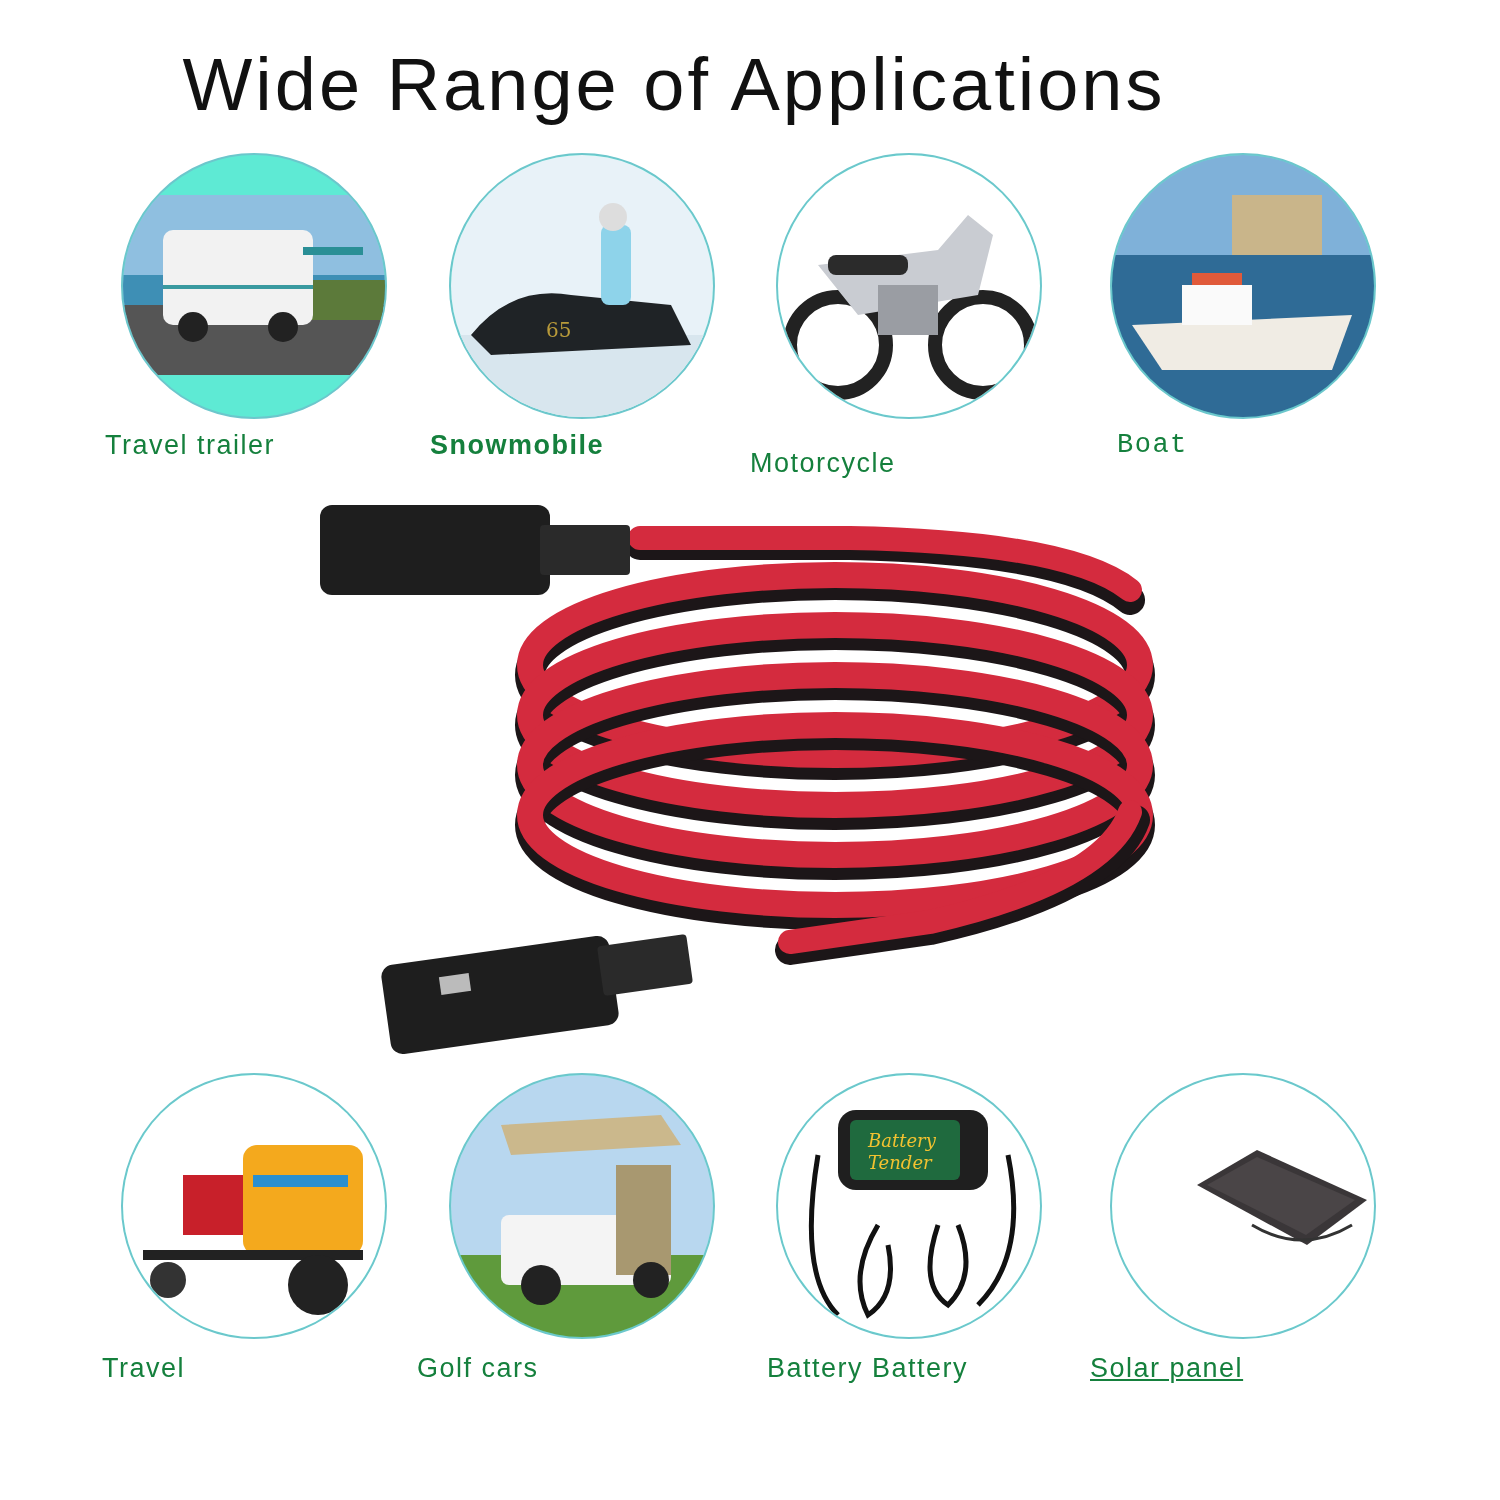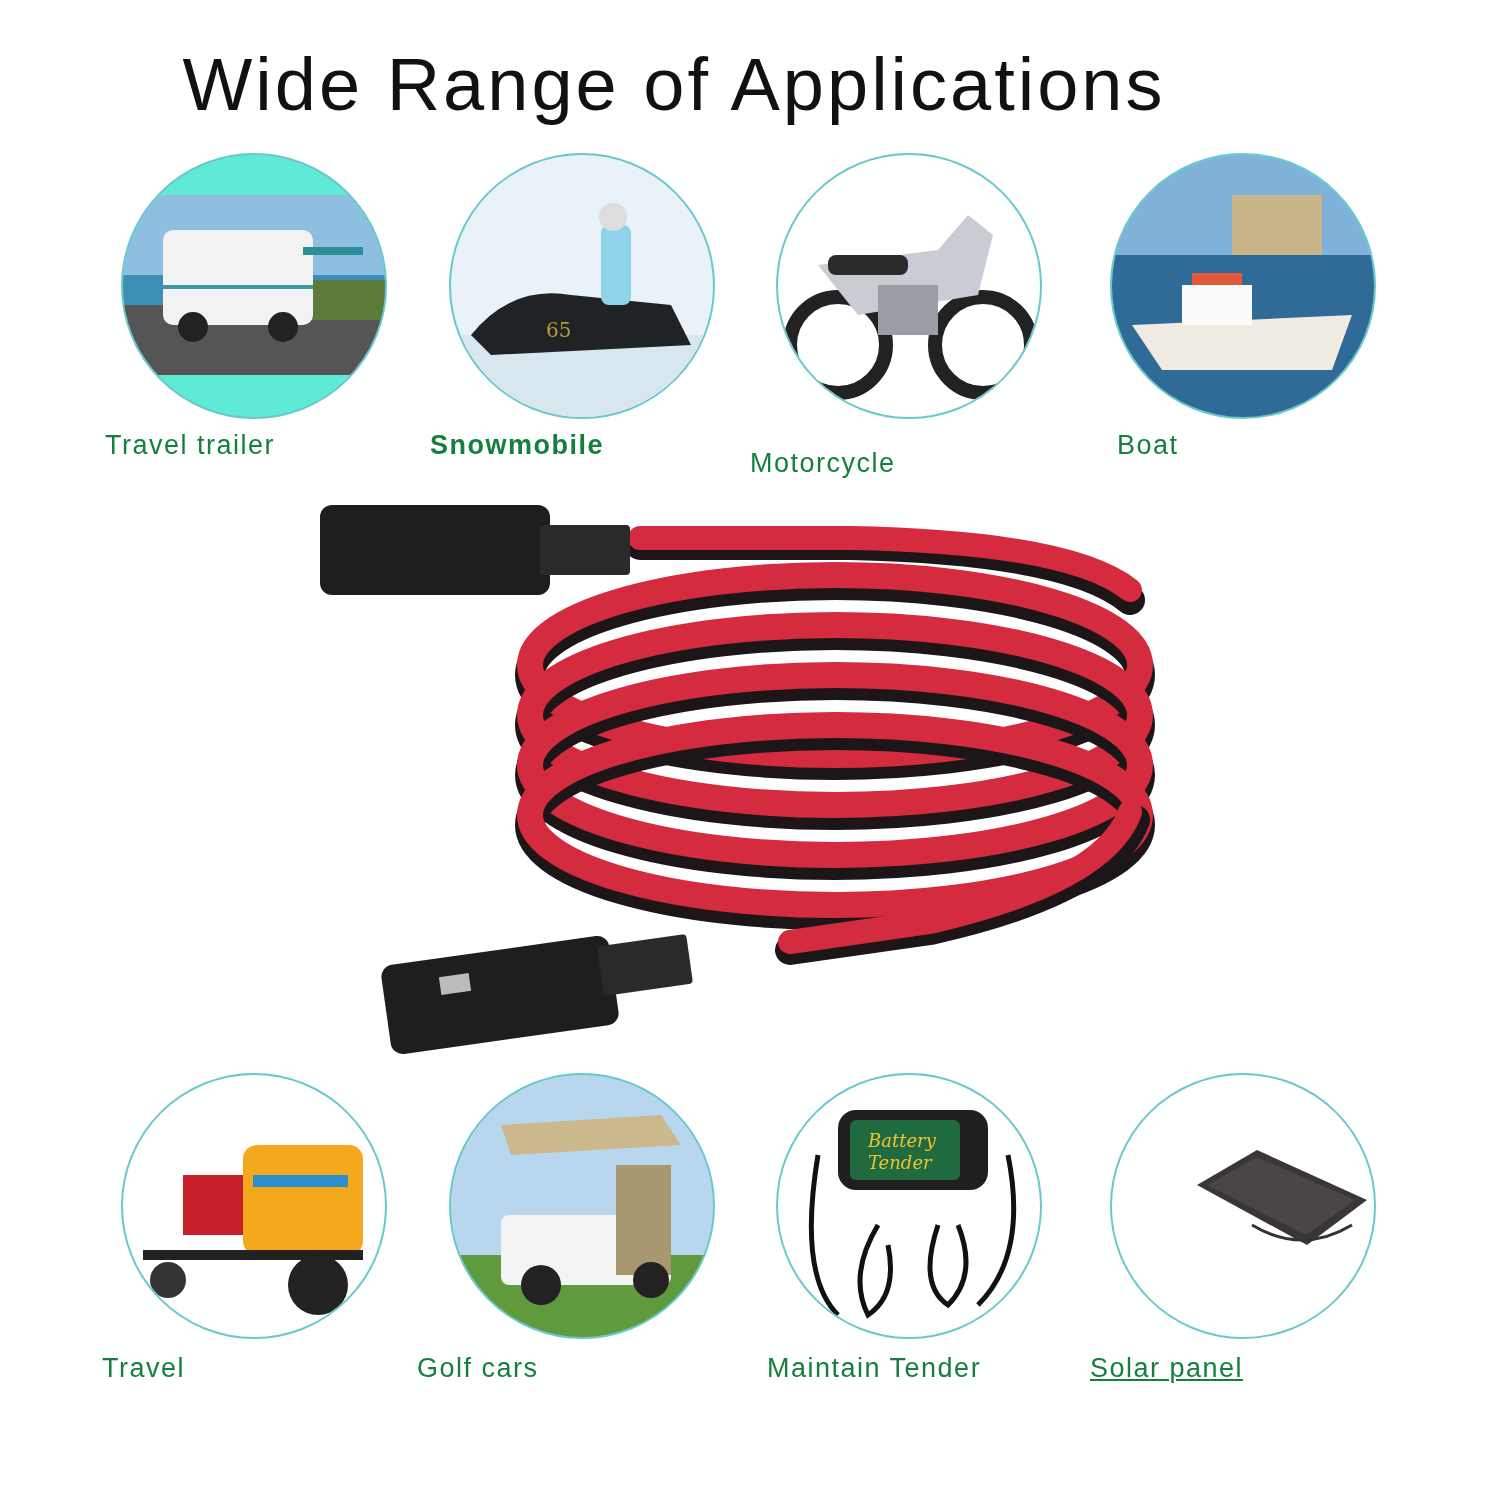--- a/index.html
+++ b/index.html
@@ -58,21 +58,21 @@
   <div class="circle" style="left:1110px;top:153px;">
     <svg viewBox="0 0 262 262">
       <rect width="262" height="110" fill="#7fb1d9"></rect>
       <rect x="120" y="40" width="90" height="60" fill="#c9b58a"></rect>
       <rect y="100" width="262" height="162" fill="#2f6b96"></rect>
       <path d="M20 170 L240 160 L220 215 L50 215 Z" fill="#f0ece4"></path>
       <rect x="70" y="130" width="70" height="40" fill="#fafafa"></rect>
       <rect x="80" y="118" width="50" height="12" fill="#e05a3a"></rect>
     </svg>
   </div>
-  <div class="label" style="left:1117px;top:430px;">Boat</div>
+  <div class="label" style="left:1117px;top:430px;font-family:Liberation Mono, monospace;">Boat</div>
 </div>
 
 <svg class="cable" viewBox="0 0 860 580">
   <g fill="none" stroke-linecap="round">
     <ellipse cx="525" cy="185" rx="305" ry="90" stroke="#1c1618" stroke-width="30"></ellipse>
     <ellipse cx="525" cy="175" rx="305" ry="90" stroke="#d42b3e" stroke-width="26"></ellipse>
     <ellipse cx="525" cy="235" rx="305" ry="90" stroke="#1c1618" stroke-width="30"></ellipse>
     <ellipse cx="525" cy="225" rx="305" ry="90" stroke="#d42b3e" stroke-width="26"></ellipse>
     <ellipse cx="525" cy="285" rx="305" ry="90" stroke="#1c1618" stroke-width="30"></ellipse>
     <ellipse cx="525" cy="275" rx="305" ry="90" stroke="#d42b3e" stroke-width="26"></ellipse>
@@ -122,21 +122,21 @@
       <rect width="262" height="262" fill="#fff"></rect>
       <rect x="60" y="35" width="150" height="80" rx="18" fill="#1f1f1f"></rect>
       <rect x="72" y="45" width="110" height="60" rx="6" fill="#1f6a3e"></rect>
       <text x="90" y="72" font-size="18" fill="#f2c230" font-family="DejaVu Serif, serif" font-style="italic">Battery</text>
       <text x="90" y="94" font-size="18" fill="#f2c230" font-family="DejaVu Serif, serif" font-style="italic">Tender</text>
       <path d="M40 80 Q20 200 60 240 M230 80 Q250 180 200 230" stroke="#111" stroke-width="5" fill="none"></path>
       <path d="M100 150 Q70 200 90 240 Q120 220 110 170" stroke="#111" stroke-width="5" fill="none"></path>
       <path d="M160 150 Q140 210 170 230 Q200 200 180 150" stroke="#111" stroke-width="5" fill="none"></path>
     </svg>
   </div>
-  <div class="label" style="left:767px;top:1353px;">Maintain Tender</div>
+  <div class="label" style="left:767px;top:1353px;">Battery Battery</div>
 
   <div class="circle" style="left:1110px;top:1073px;">
     <svg viewBox="0 0 262 262">
       <rect width="262" height="262" fill="#fff"></rect>
       <path d="M85 110 L145 75 L255 125 L195 170 Z" fill="#3a3638"></path>
       <path d="M95 110 L145 82 L243 125 L194 160 Z" fill="#4a4547"></path>
       <path d="M140 150 Q190 180 240 150" stroke="#333" stroke-width="3" fill="none"></path>
     </svg>
   </div>
   <div class="label" style="left:1090px;top:1353px;text-decoration:underline;">Solar panel</div>

